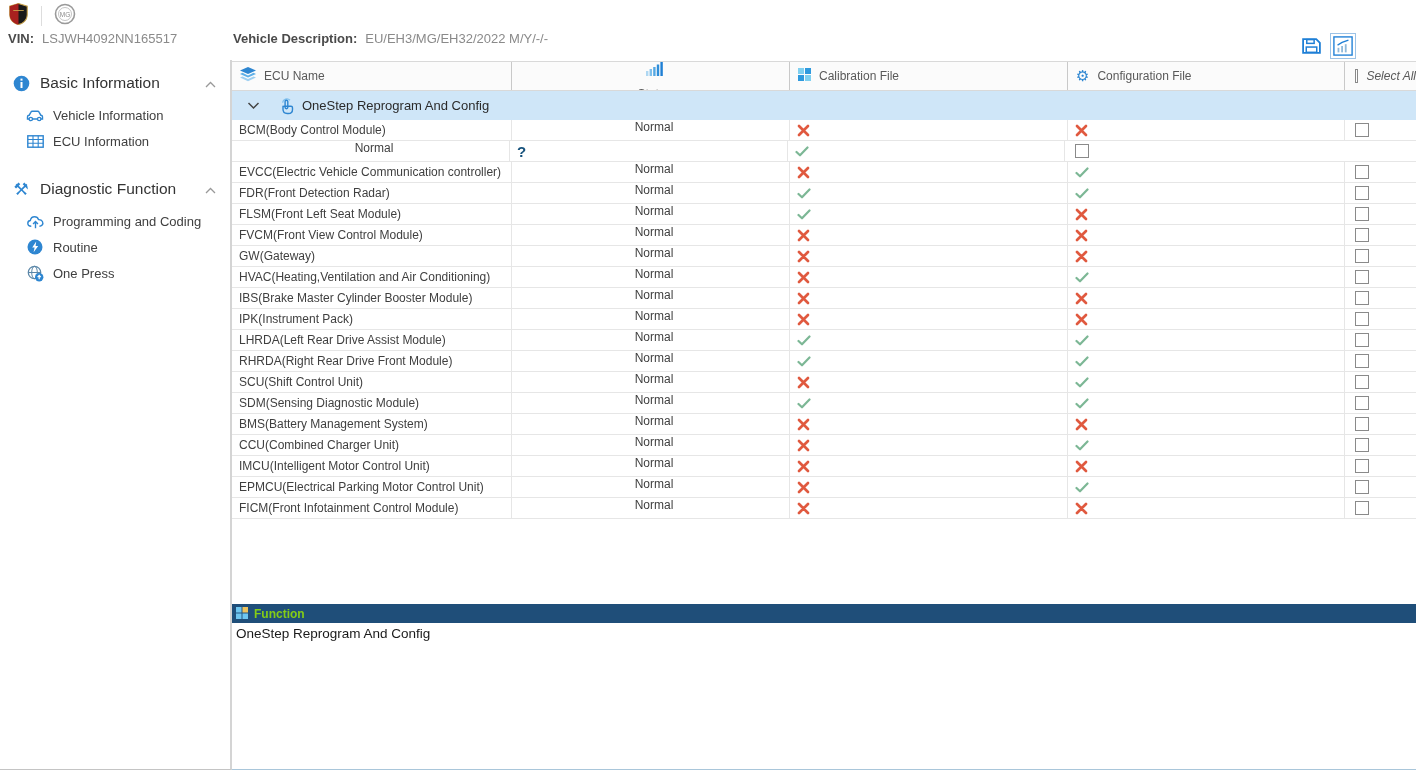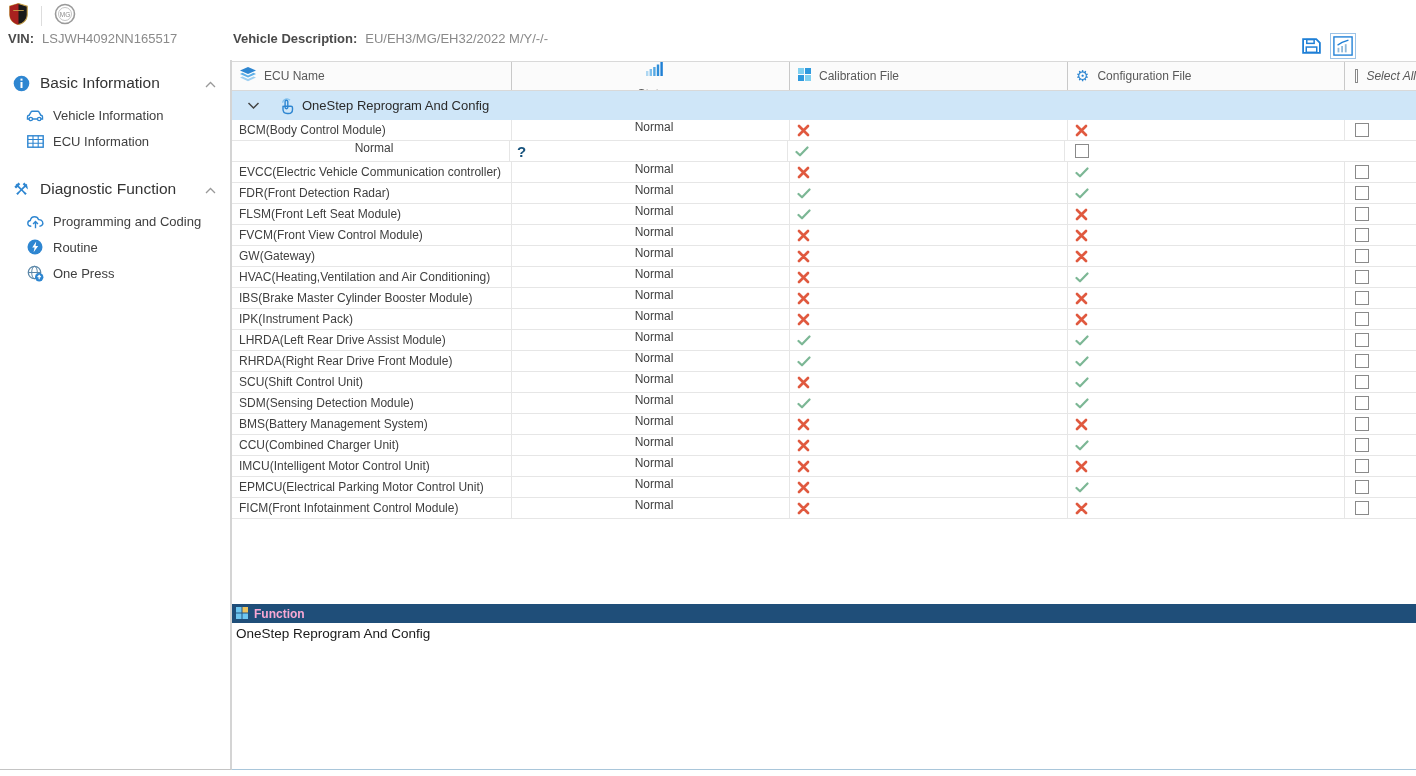--- a/index.html
+++ b/index.html
@@ -56,21 +56,21 @@
   .td:last-child { border-right:none; }
   .td .mark { display:flex; align-items:center; }
   .qmark { color:#16527c; font-weight:bold; font-size:15px; line-height:1; }
 
   .cb { width:14px; height:14px; border:1px solid #8a8a8a; background:#fff; display:inline-block; cursor:pointer; }
   .th .cb { margin-left:2px; }
 
   
   .func-bar { position:absolute; left:0; top:544px; width:1184px; height:19px; background:#1f4e79;
               display:flex; align-items:center; padding-left:4px; gap:6px; }
-  .func-bar .f-title { color:#f9a8d4; font-size:12px; font-weight:bold; }
+  .func-bar .f-title { color:#84cc16; font-size:12px; font-weight:bold; }
   .func-content { position:absolute; left:4px; top:566px; font-size:13.5px; color:#1a1a1a; }
 </style>
 </head>
 <body>
 
 <div class="topbar">
   <div class="logos">
     <span>
       <svg width="21" height="24" viewBox="0 0 24 26">
         <path d="M12 1 L22 4 V14 C22 20 17 24 12 25 C7 24 2 20 2 14 V4 Z" fill="#1a1a1a" stroke="#c9a24b" stroke-width="1.2"></path>
@@ -529,21 +529,21 @@
             <svg width="14" height="11" viewBox="0 0 14 11">
               <path d="M1.5 6 L5 9.3 L12.5 1.5" stroke="#7cb795" stroke-width="2.2" fill="none" stroke-linecap="round" stroke-linejoin="round"></path>
             </svg>
           </span>
         </div>
         <div class="td c4" style="padding-left:10px">
           <span class="cb"></span>
         </div>
       </div>
       <div class="trow">
-        <div class="td c0">SDM(Sensing Detection Module)</div>
+        <div class="td c0">SDM(Sensing Diagnostic Module)</div>
         <div class="td c1">Normal</div>
         <div class="td c2">
           <span class="mark">
             <svg width="14" height="11" viewBox="0 0 14 11">
               <path d="M1.5 6 L5 9.3 L12.5 1.5" stroke="#7cb795" stroke-width="2.2" fill="none" stroke-linecap="round" stroke-linejoin="round"></path>
             </svg>
           </span>
         </div>
         <div class="td c3">
           <span class="mark">

